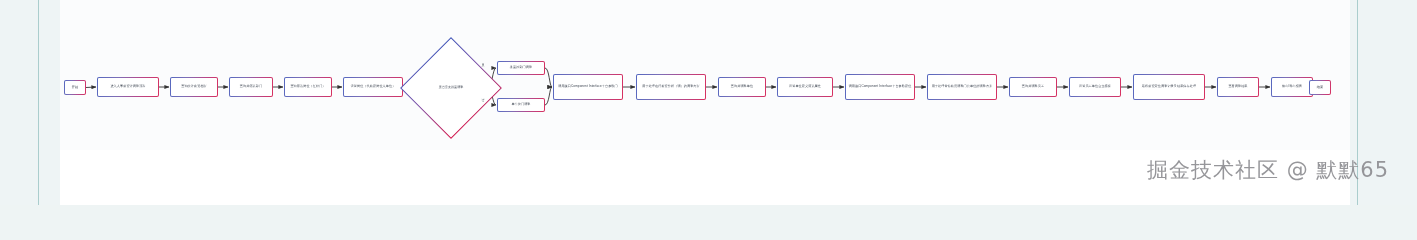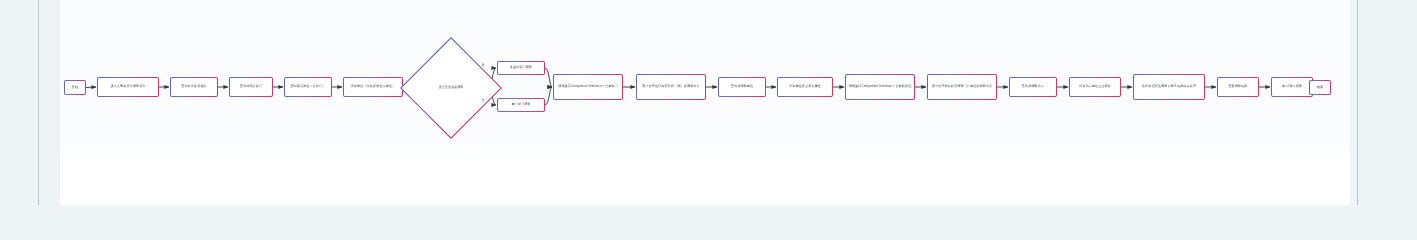--- a/index.html
+++ b/index.html
@@ -259,14 +259,15 @@
         <div class="node tiny" style="left: 1309px; top: 80px; width: 22px; height: 15px;">
           <div class="node-label">结束</div>
         </div>
       </div>
     <div id="edge-label-group">
         <div class="edge-label" style="left: 481px; top: 64px;">是</div>
         <div class="edge-label" style="left: 481px; top: 99px;">否</div>
       </div>
   </div>
 
+  <div class="watermark">掘金技术社区 @ 默默65</div>
 
 </div>
 
 </body></html>

